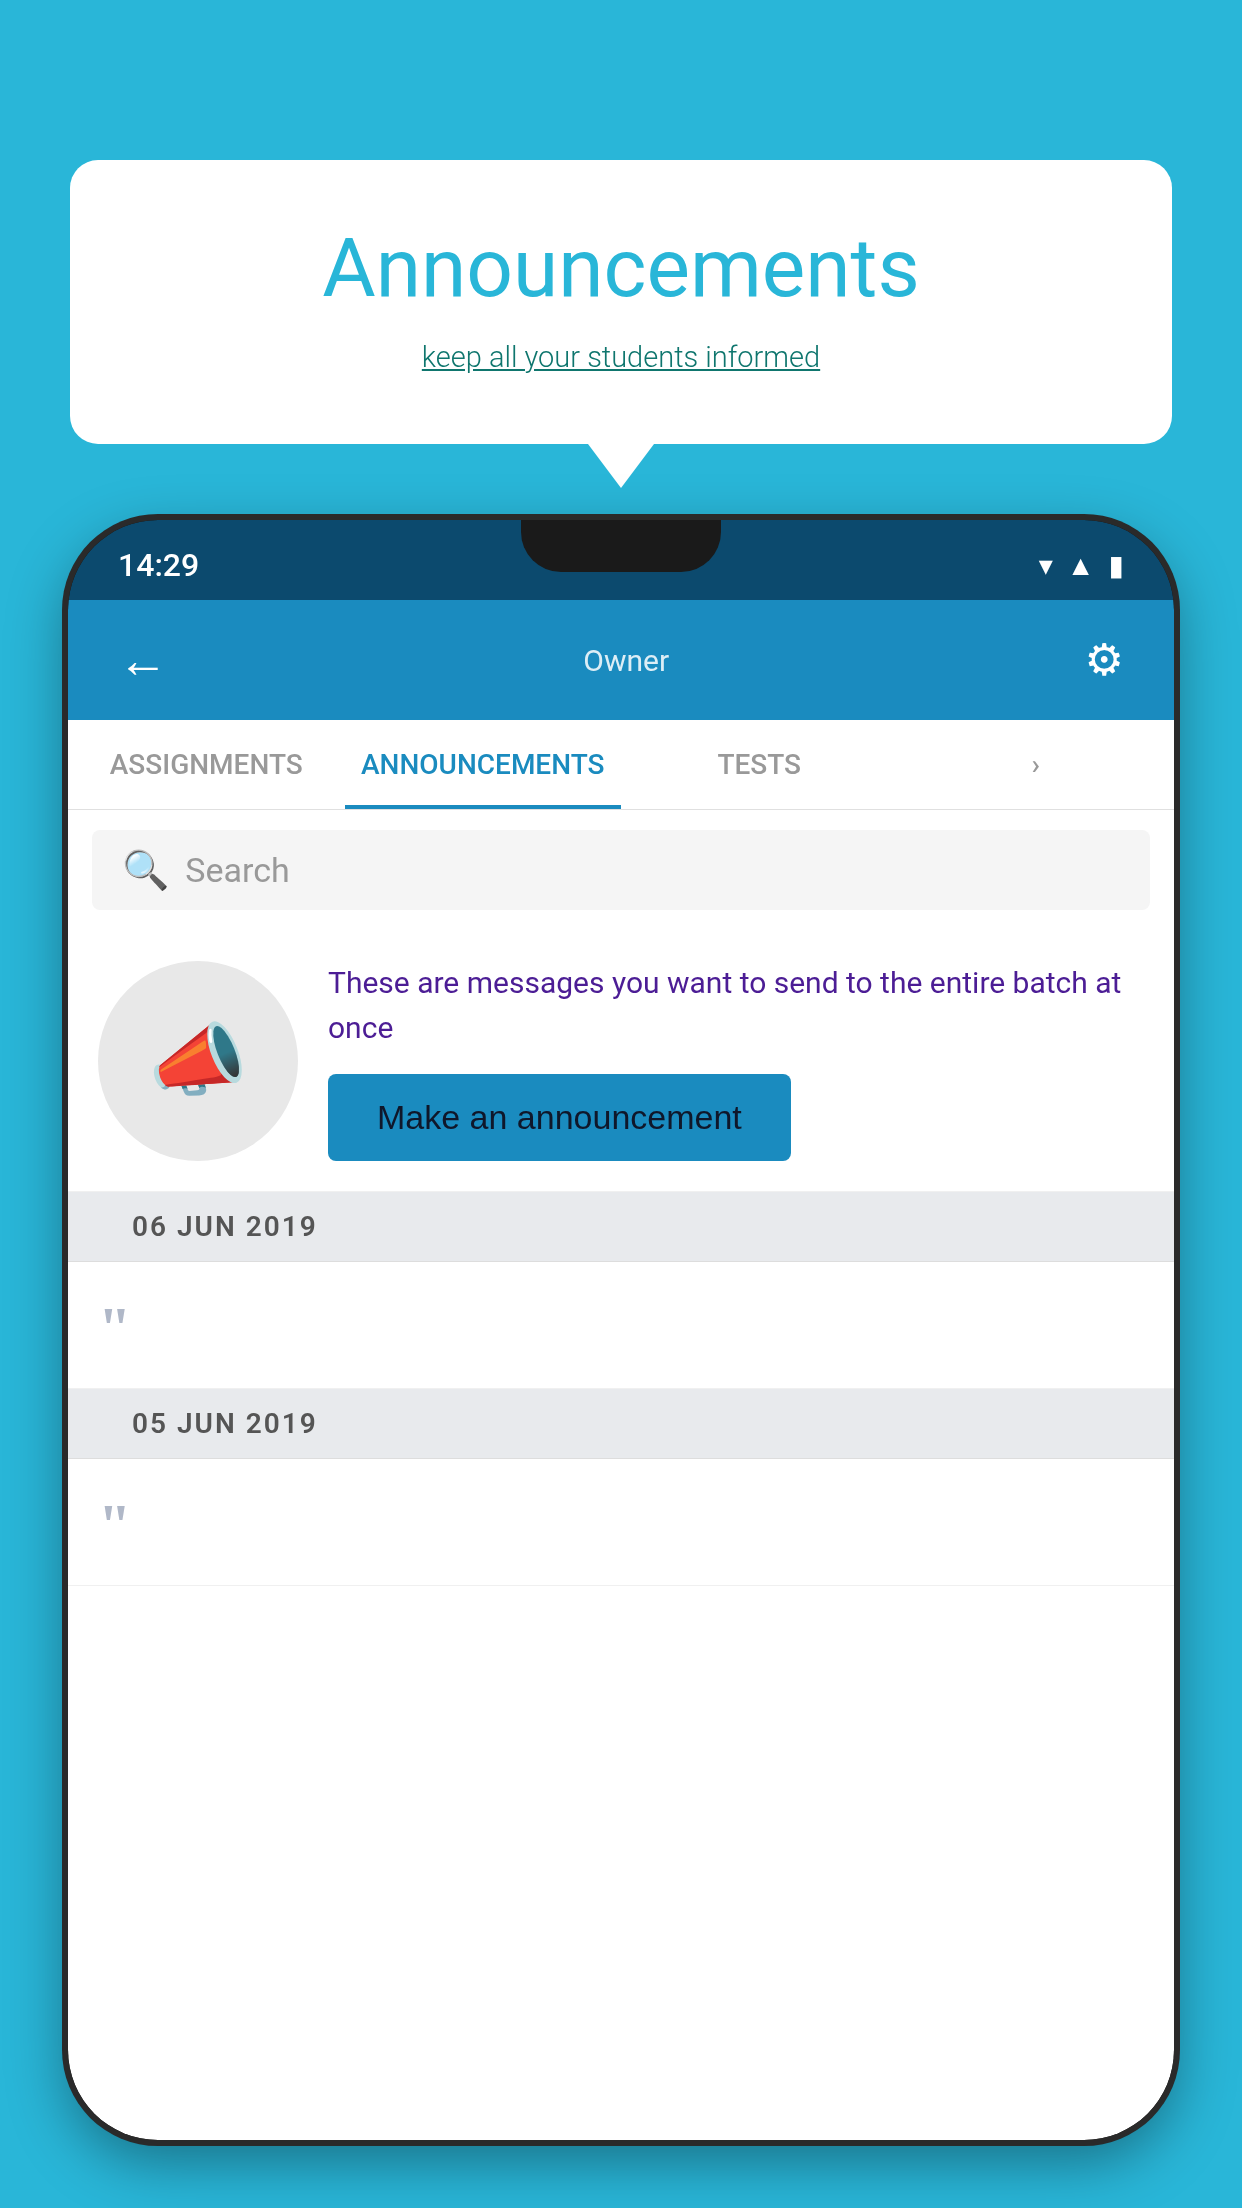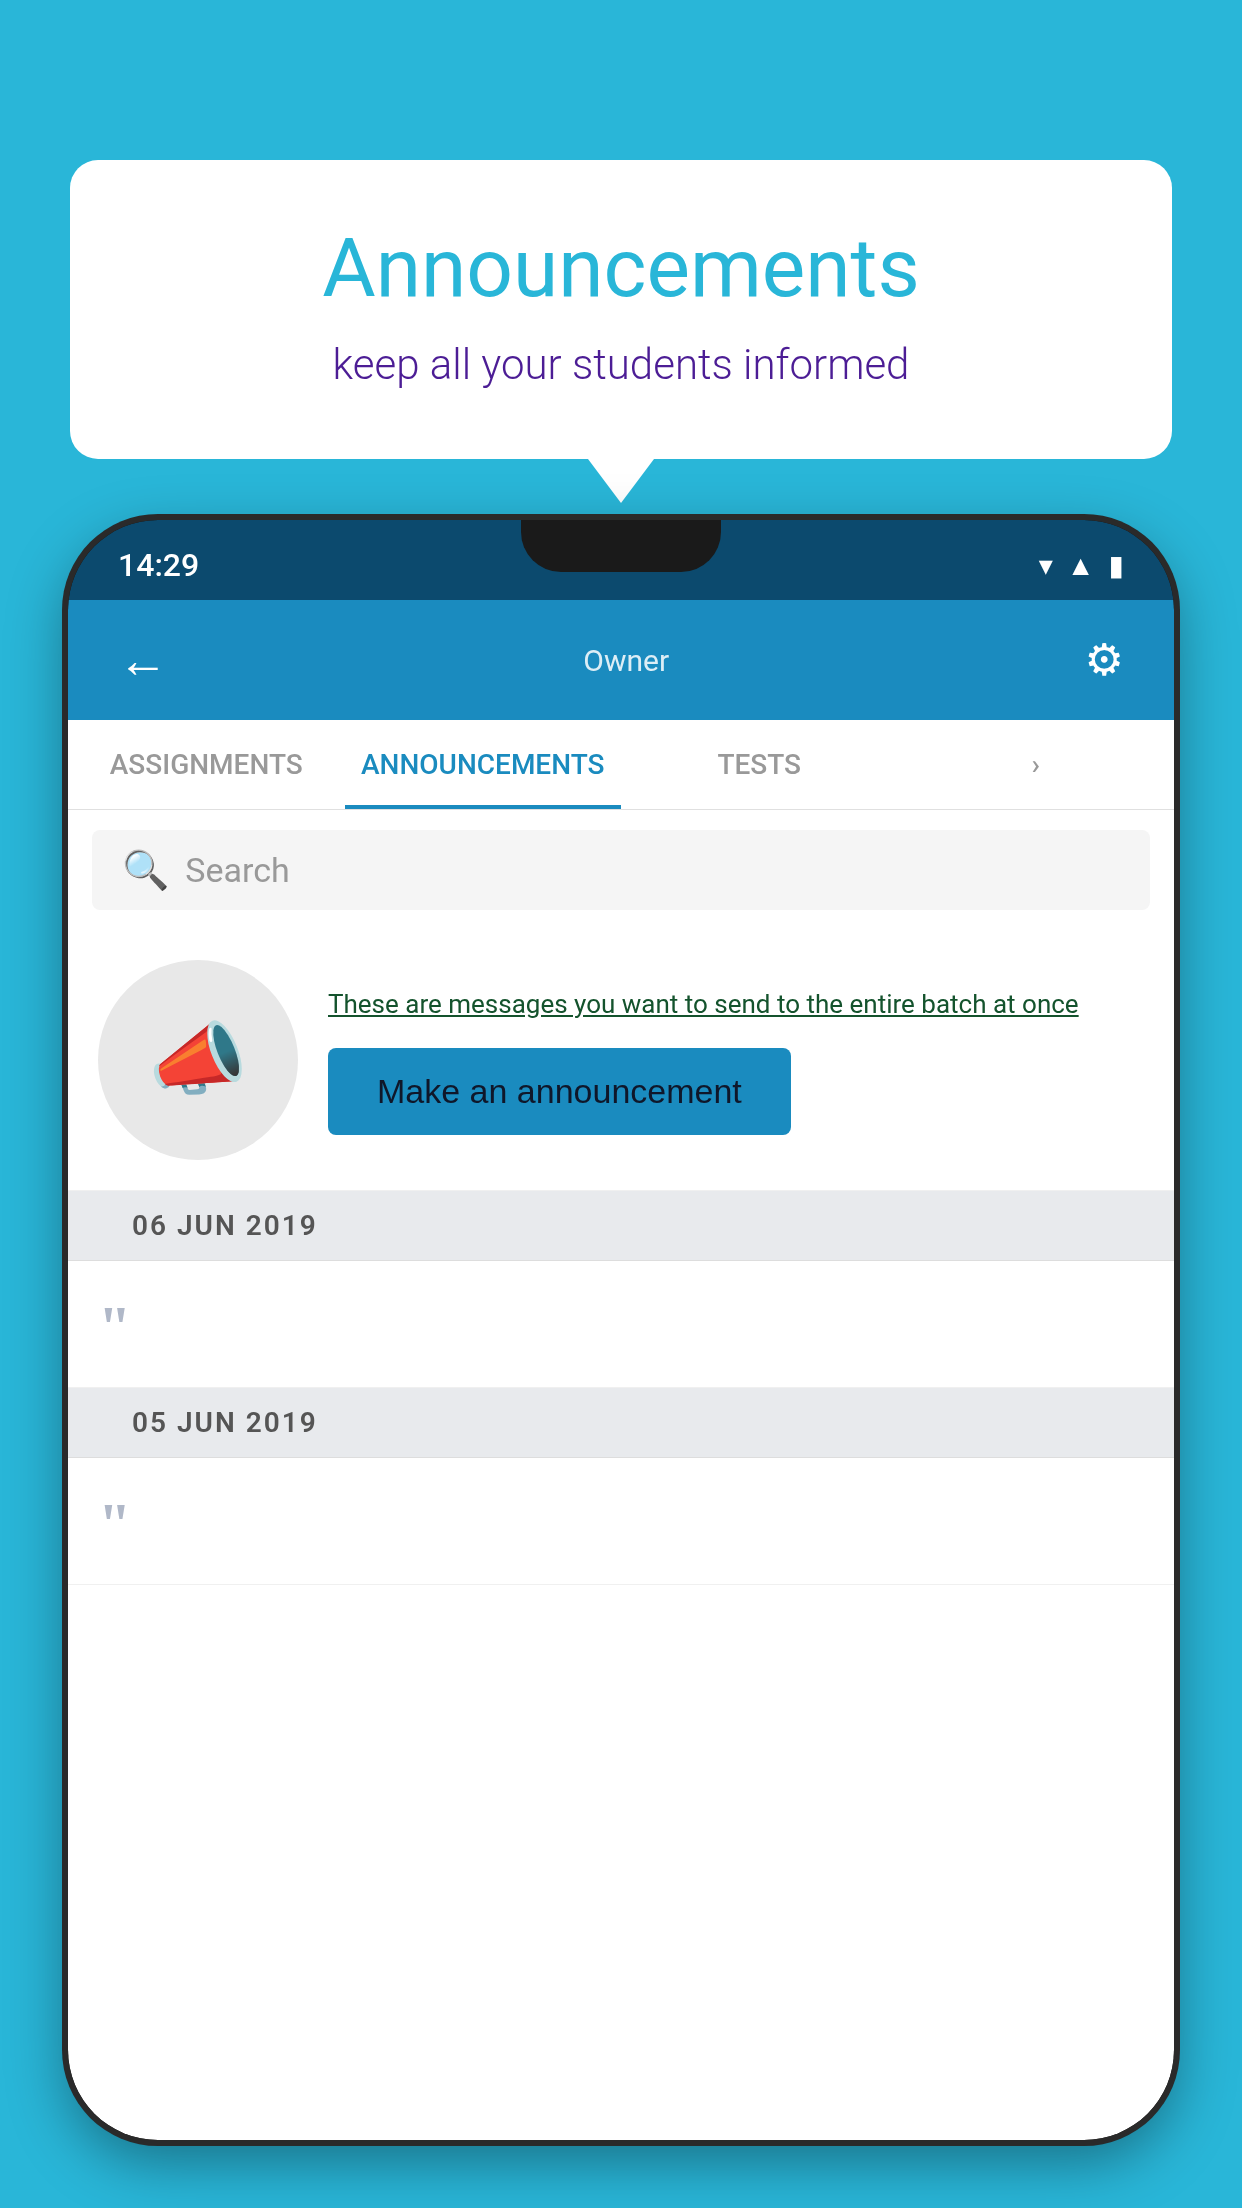--- a/index.html
+++ b/index.html
@@ -47,23 +47,24 @@
     }
 
     .bubble-title {
       font-size: 82px;
       color: #29B6D8;
       font-weight: 400;
       margin-bottom: 24px;
     }
 
     .bubble-subtitle {
-      font-size: 42px;
-      color: #4c1d95;
+      font-size: 29px;
+      color: #0f766e;
       font-weight: 300;
+      text-decoration: underline;
     }
 
     
     .phone-wrapper {
       position: absolute;
       top: 520px;
       left: 68px;
       right: 68px;
       bottom: 0;
     }
@@ -254,24 +255,23 @@
     }
 
     .promo-right {
       flex: 1;
       display: flex;
       flex-direction: column;
       gap: 24px;
     }
 
     .promo-text {
-      font-size: 26px;
-      color: #14532d;
+      font-size: 30px;
+      color: #4c1d95;
       line-height: 1.5;
-      text-decoration: underline;
     }
 
     .make-announcement-btn {
       background: #1a8bbf;
       color: #0f172a;
       border: none;
       border-radius: 8px;
       padding: 24px 49px;
       font-size: 34px;
       font-weight: 500;

